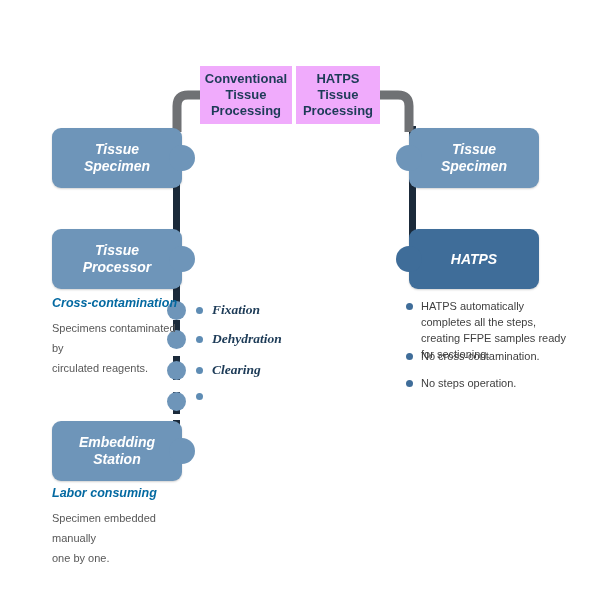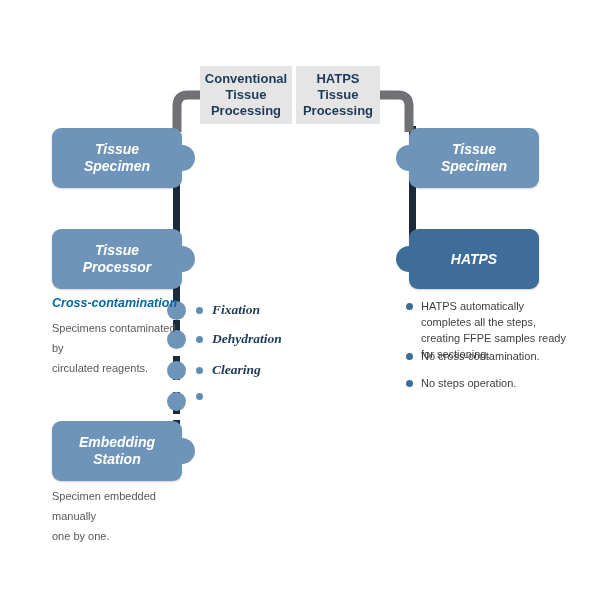--- a/index.html
+++ b/index.html
@@ -18,21 +18,21 @@
   .canvas {
     position: absolute;
     left: 0; top: 0;
     width: 600px;
     height: 597px;
   }
 
   
   .header-box {
     position: absolute;
-    background: #e5e5e5;
+    background: #f0abfc;
     color: #1d3b57;
     font-weight: bold;
     font-size: 13px;
     line-height: 16px;
     text-align: center;
     display: flex;
     align-items: center;
     justify-content: center;
     z-index: 6;
   }
@@ -280,20 +280,21 @@
 
   <div class="annot" style="left:52px; top:296px; width:135px;">
     <div class="annot-title">Cross-contamination</div>
     <div class="annot-body">
       <div>Specimens contaminated by</div>
       <div>circulated reagents.</div>
     </div>
   </div>
 
   <div class="annot" style="left:52px; top:486px; width:140px;">
+    <div class="annot-title">Labor consuming</div>
     <div class="annot-body">
       <div>Specimen embedded manually</div>
       <div>one by one.</div>
     </div>
   </div>
 
   <div class="feature" style="left:406px; top:298px;">
     <span class="fdot"></span>
     <span class="ftext">
       <span>HATPS automatically completes</span>

